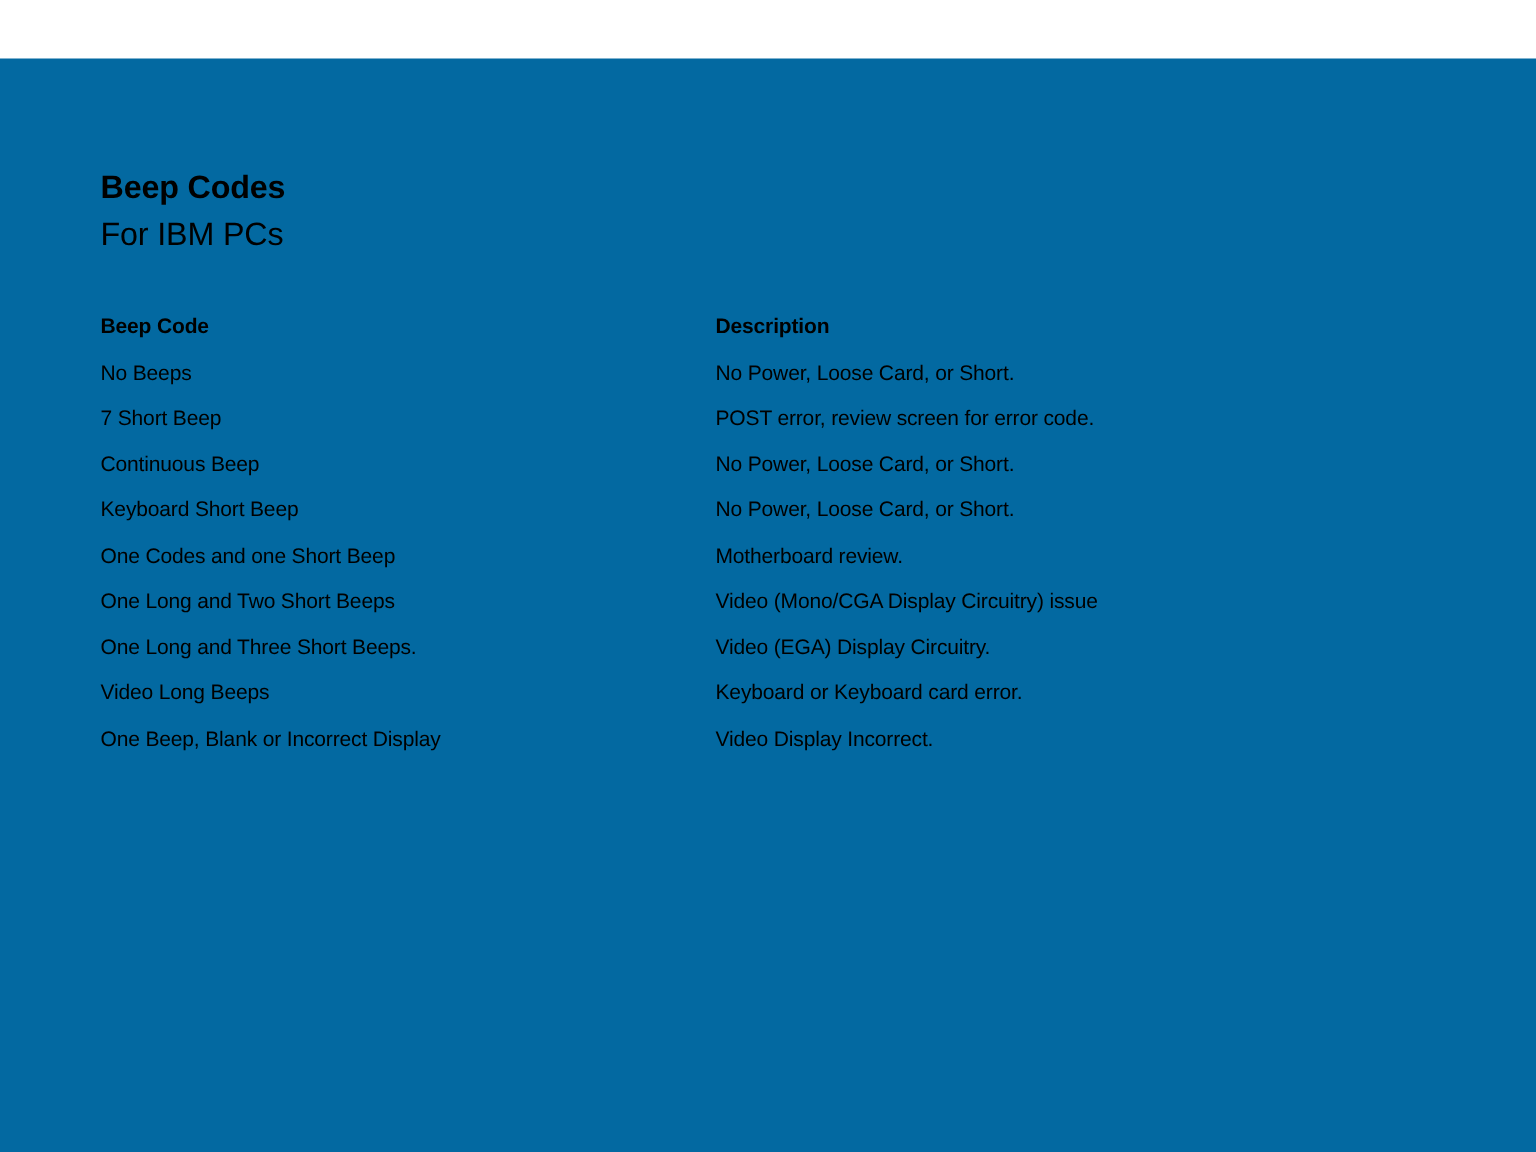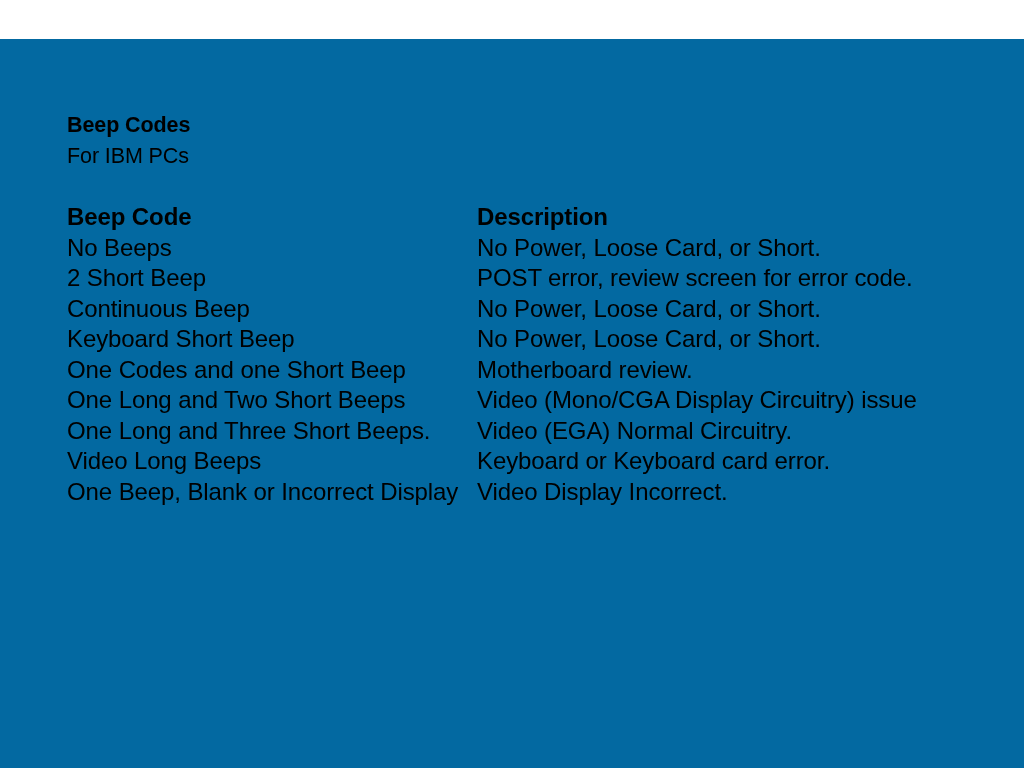--- a/index.html
+++ b/index.html
@@ -47,21 +47,21 @@
     left: 67px;
     top: 163px;
     width: 910px;
   }
   .row {
     display: flex;
     height: 30.5px;
     line-height: 30.5px;
   }
   .cell {
-    font-size: 24px;
+    font-size: 14px;
     white-space: pre;
     letter-spacing: -0.1px;
   }
   .col-code {
     width: 410px;
     flex: 0 0 410px;
   }
   .col-desc {
     flex: 1 1 auto;
   }
@@ -86,21 +86,21 @@
       <div class="cell col-desc">Description</div>
     </div>
 
     <div class="row">
       <div class="cell col-code">No Beeps</div>
       <div class="cell col-desc">No Power, Loose Card, or Short.</div>
     </div>
 
 
     <div class="row">
-      <div class="cell col-code">2 Short Beep</div>
+      <div class="cell col-code">7 Short Beep</div>
       <div class="cell col-desc">POST error, review screen for error code.</div>
     </div>
 
     <div class="row">
       <div class="cell col-code">Continuous Beep</div>
       <div class="cell col-desc">No Power, Loose Card, or Short.</div>
     </div>
 
     <div class="row">
       <div class="cell col-code">Keyboard Short Beep</div>
@@ -112,21 +112,21 @@
       <div class="cell col-desc">Motherboard review.</div>
     </div>
 
     <div class="row">
       <div class="cell col-code">One Long and Two Short Beeps</div>
       <div class="cell col-desc">Video (Mono/CGA Display Circuitry) issue</div>
     </div>
 
     <div class="row">
       <div class="cell col-code">One Long and Three Short Beeps.</div>
-      <div class="cell col-desc">Video (EGA) Normal Circuitry.</div>
+      <div class="cell col-desc">Video (EGA) Display Circuitry.</div>
     </div>
 
     <div class="row">
       <div class="cell col-code">Video Long Beeps</div>
       <div class="cell col-desc">Keyboard or Keyboard card error.</div>
     </div>
 
     <div class="row">
       <div class="cell col-code">One Beep, Blank or Incorrect Display</div>
       <div class="cell col-desc">Video Display Incorrect.</div>

